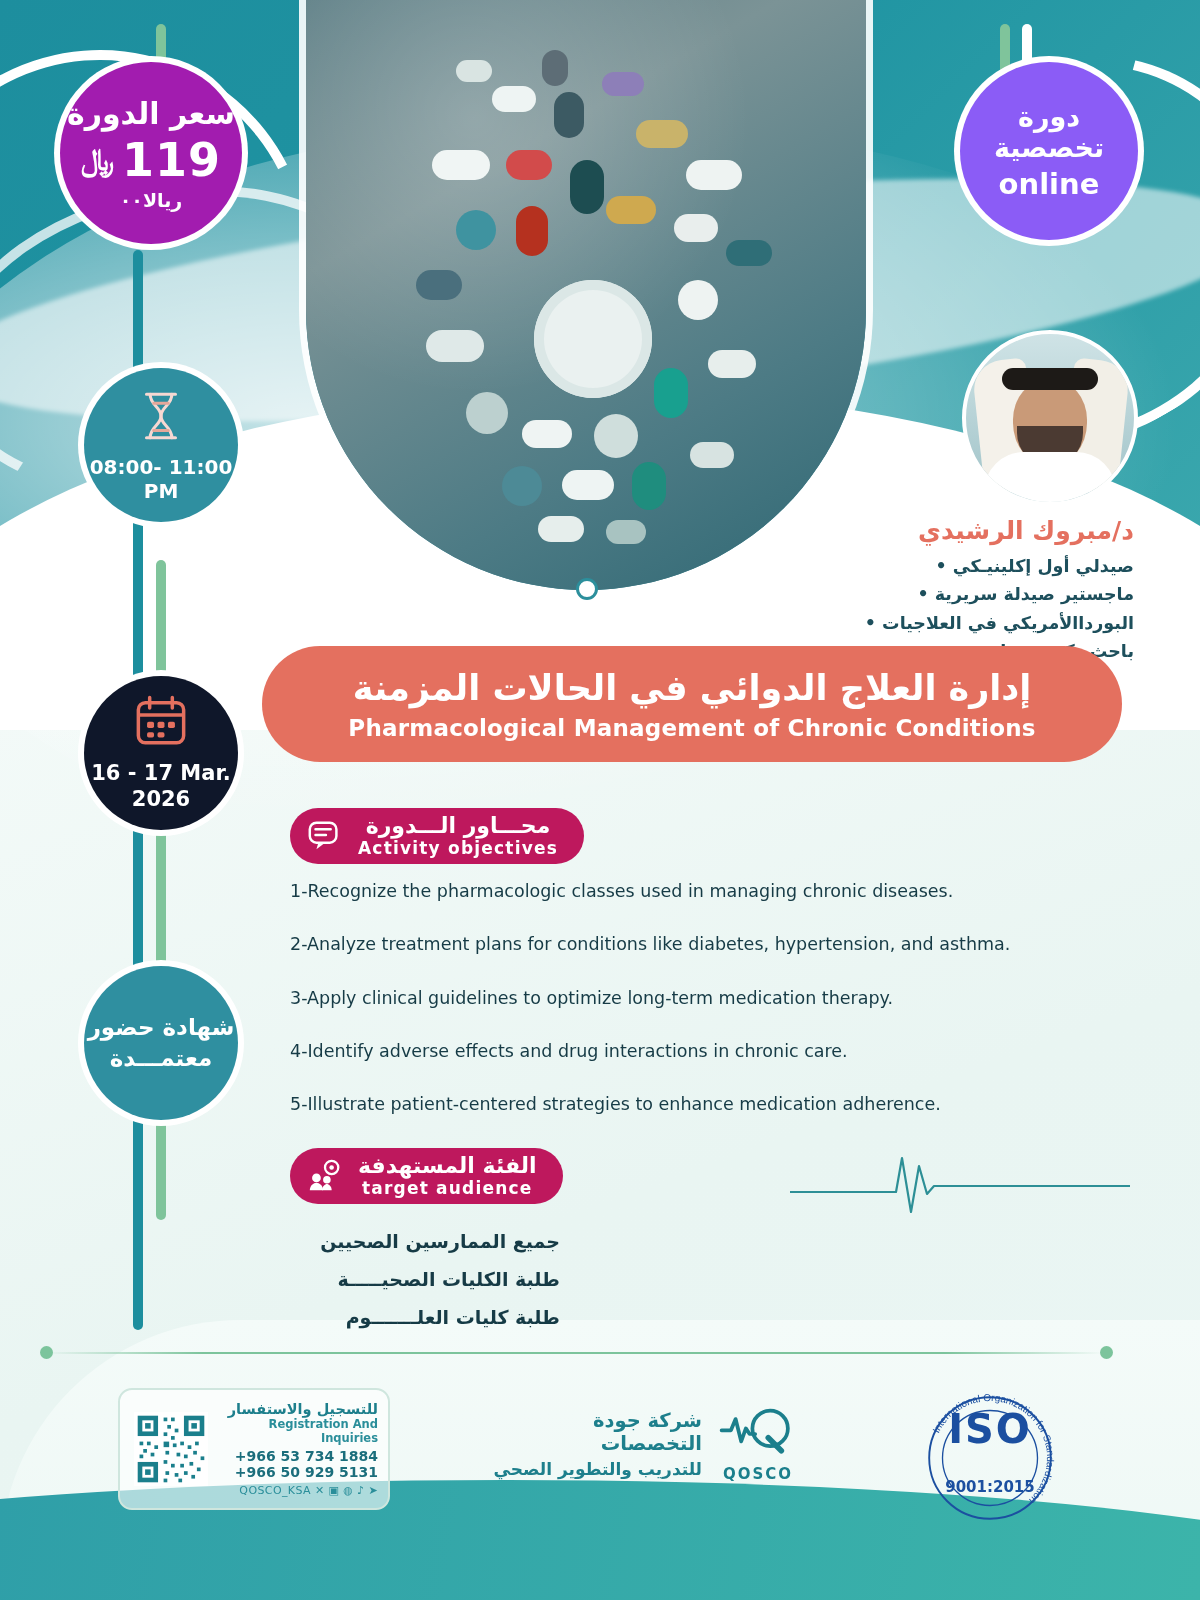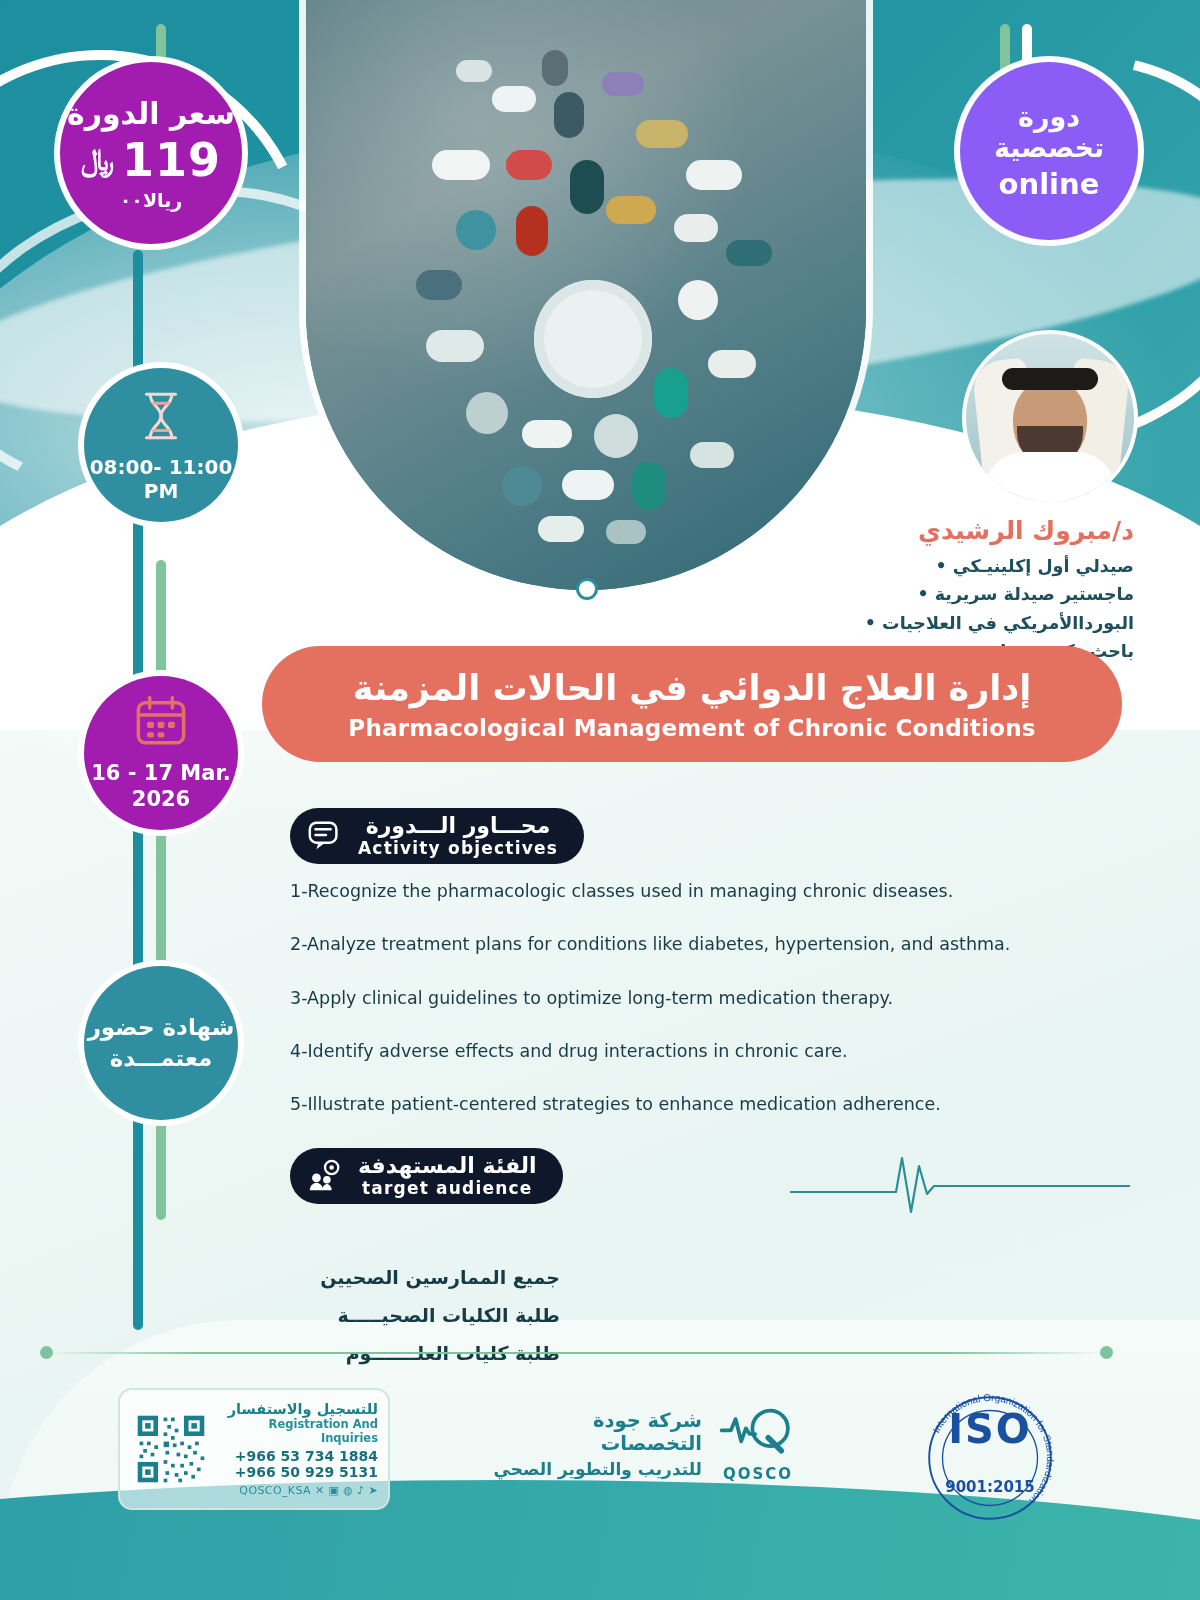--- a/index.html
+++ b/index.html
@@ -93,21 +93,21 @@
   .price-badge { left:60px; top:62px; width:182px; height:182px; background:#a21caf; }
   .price-label { font-size:30px; font-weight:bold; direction:rtl; }
   .price-row { display:flex; align-items:center; gap:8px; margin-top:2px; }
   .price-num { font-size:46px; font-weight:bold; letter-spacing:1px; }
   .riyal-sym { font-size:30px; font-weight:bold; }
   .price-sub { font-size:19px; font-weight:bold; direction:rtl; margin-top:2px; }
 
   .time-badge { left:84px; top:368px; width:154px; height:154px; background:#2f8fa0; }
   .time-txt { font-size:20px; font-weight:bold; line-height:1.22; }
 
-  .date-badge { left:84px; top:676px; width:154px; height:154px; background:#a21caf; }
+  .date-badge { left:84px; top:676px; width:154px; height:154px; background:#0f172a; }
   .date-txt { font-size:21px; font-weight:bold; line-height:1.25; color:#fff; }
 
   .cert-badge { left:84px; top:966px; width:154px; height:154px; background:#2f8fa0; }
   .cert-txt { font-size:23px; font-weight:bold; line-height:1.35; direction:rtl; }
 
   .online-badge {
     position:absolute; right:62px; top:62px; width:178px; height:178px;
     border-radius:50%; background:#8b5cf6; color:#fff; display:flex;
     flex-direction:column; align-items:center; justify-content:center;
     box-shadow: 0 0 0 6px #ffffff;
@@ -154,39 +154,39 @@
   }
   .title-ar { font-size:35px; font-weight:bold; direction:rtl; letter-spacing:.3px; }
   .title-en { font-size:23px; font-weight:bold; margin-top:7px; letter-spacing:.2px; }
 
   
   .chip {
     position:absolute; height:56px; border-radius:30px;
     display:flex; align-items:center; color:#fff;
     padding:0 26px 0 14px;
   }
-  .chip-green { background:#0f172a; }
+  .chip-green { background:#be185d; }
   .chip-ico {
     width:42px; height:42px; border-radius:50%; display:flex;
     align-items:center; justify-content:center; margin-right:12px;
   }
   .chip-txt { display:flex; flex-direction:column; align-items:center; line-height:1.12; }
   .chip-ar { font-size:22px; font-weight:bold; direction:rtl; letter-spacing:2px; }
   .chip-en { font-size:17px; font-weight:bold; letter-spacing:1.2px; }
 
   .objectives {
     position:absolute; left:290px; top:878px; width:880px;
     color:#163b46; font-size:17.5px; line-height:1.5;
   }
   .objectives .obj { margin-bottom:27px; }
 
   .audience-list {
     position:absolute; left:300px; top:1222px; width:260px;
     text-align:right; direction:rtl; color:#163b46;
-    font-size:19px; font-weight:bold; line-height:2.0;margin-top:36px;
+    font-size:19px; font-weight:bold; line-height:2.0;
   }
 
   .ecg { position:absolute; left:790px; top:1140px; width:340px; height:90px; }
 
   
   .footer-divider {
     position:absolute; left:44px; top:1352px; width:1060px; height:2px;
     background: linear-gradient(90deg, rgba(124,196,156,0), #7cc49c 15%, #7cc49c 85%, rgba(124,196,156,0));
   }
   .fd-dot { position:absolute; top:1346px; width:13px; height:13px; border-radius:50%; background:#7cc49c; }

